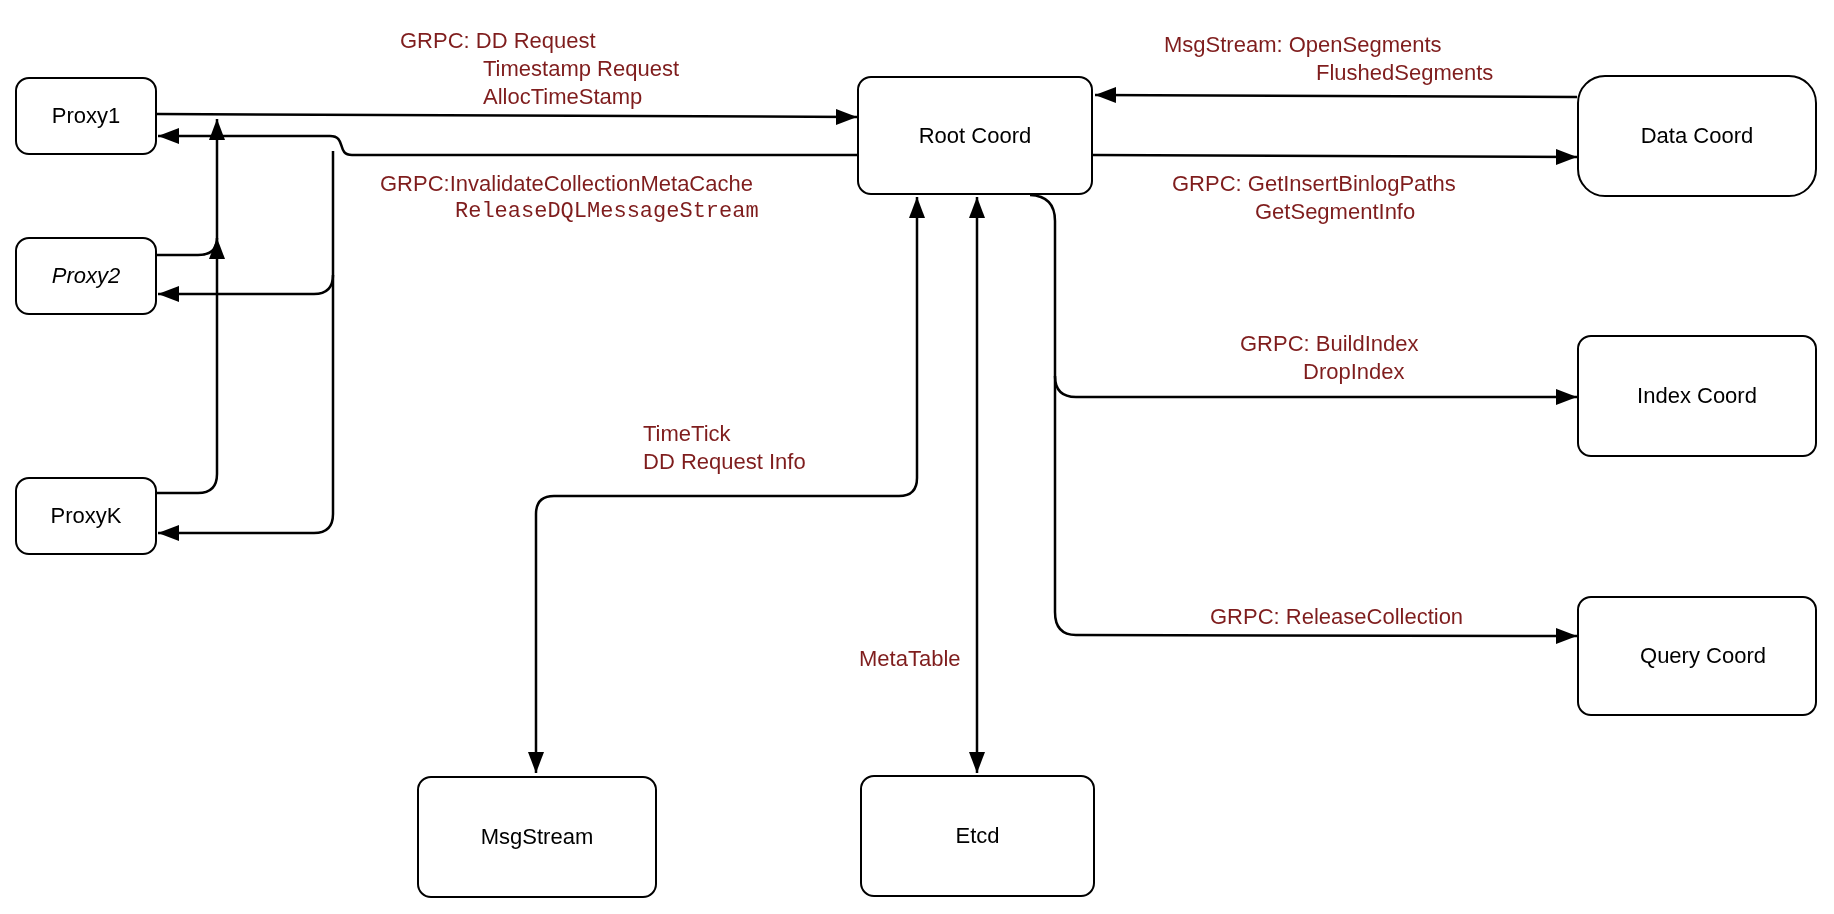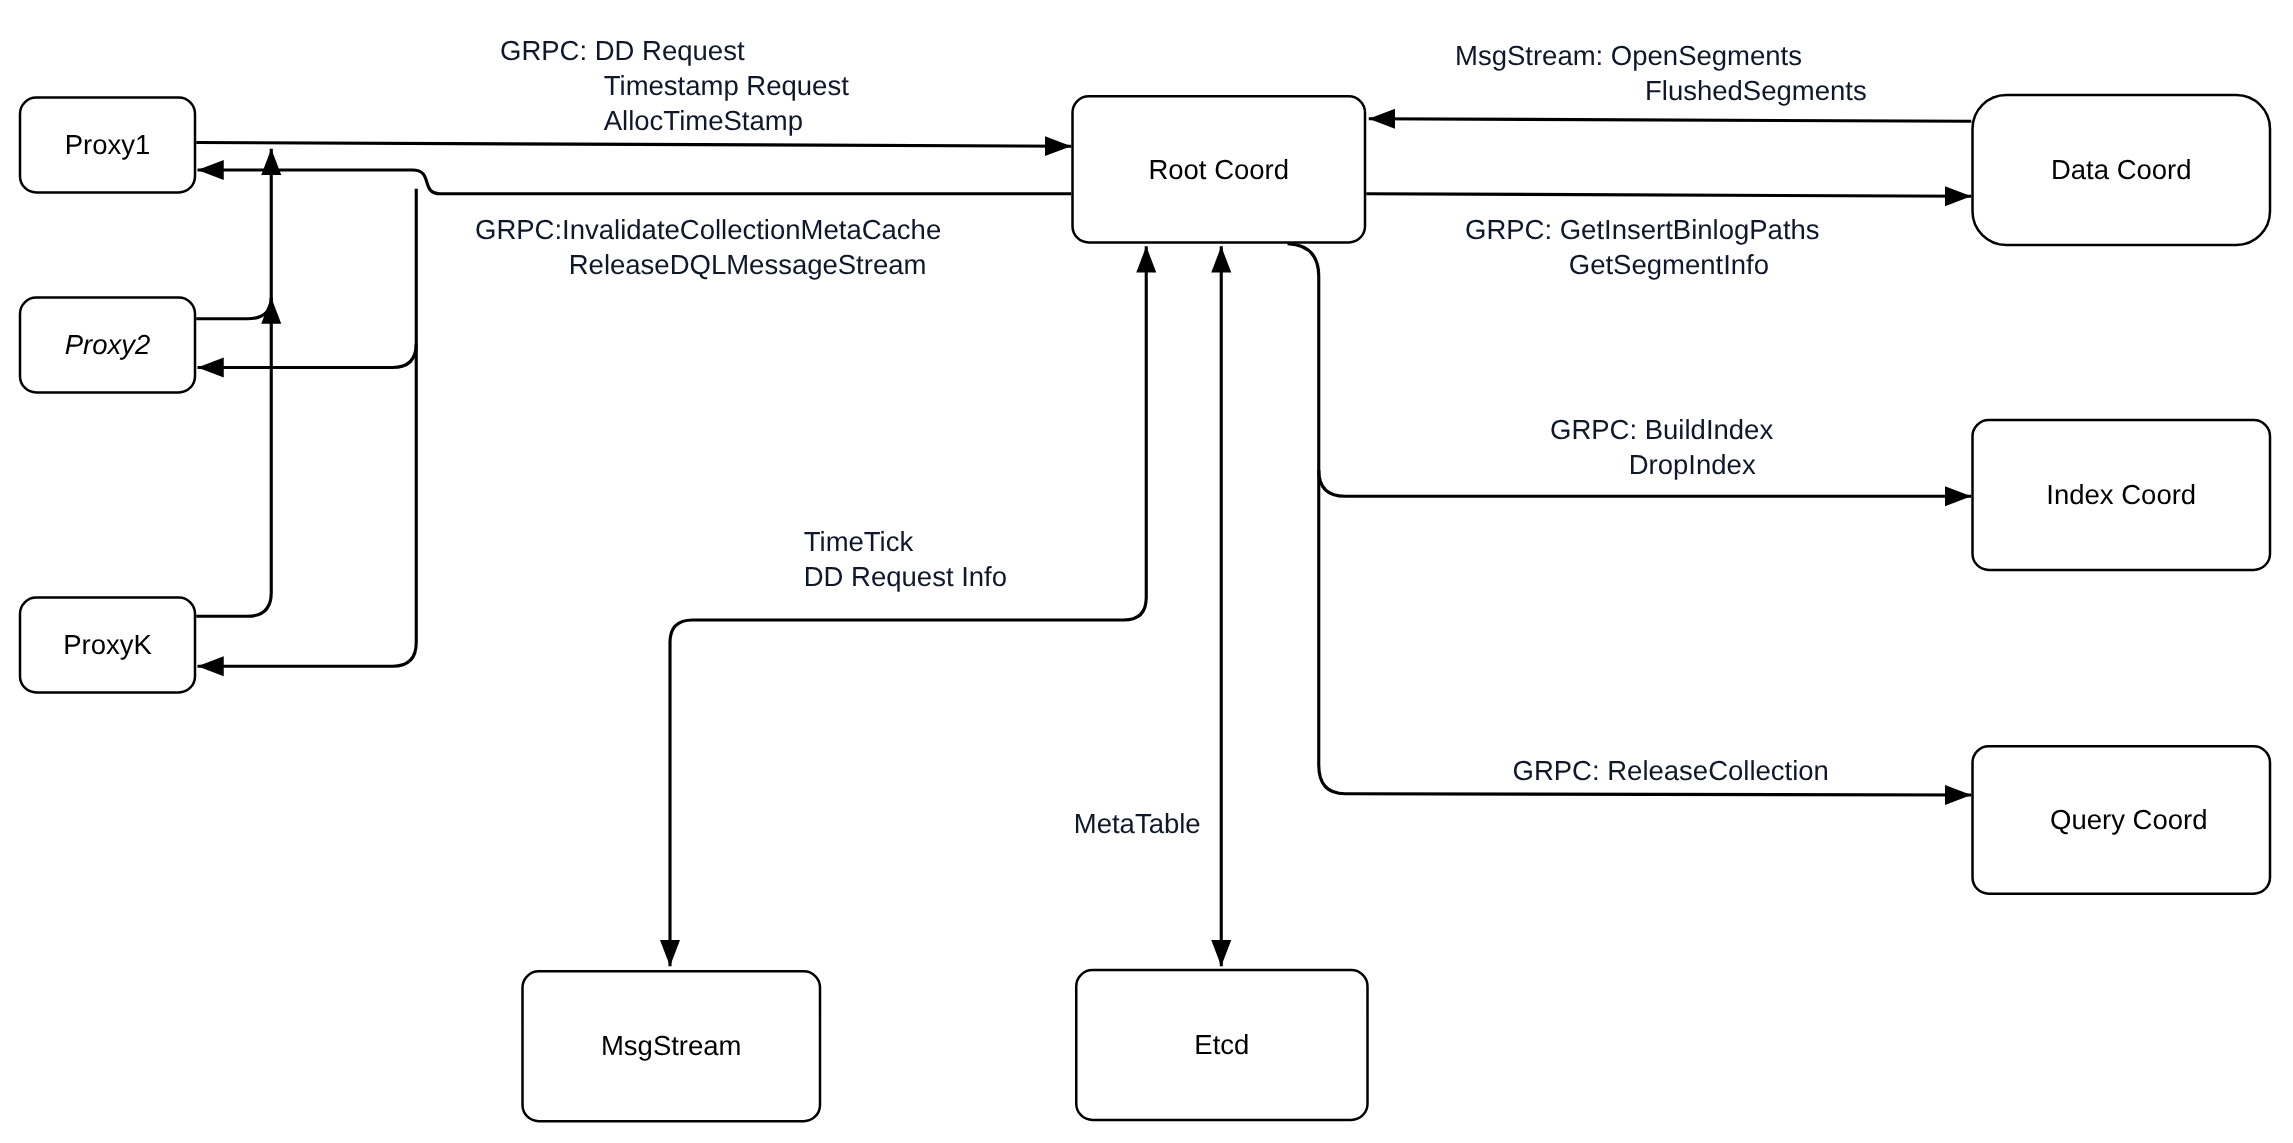--- a/index.html
+++ b/index.html
@@ -38,21 +38,21 @@
     display: flex;
     align-items: center;
     justify-content: center;
     color: #000000;
     font-size: 22px;
     white-space: nowrap;
   }
   .edge-label {
     position: absolute;
     transform: translateY(-50%);
-    color: #0f172a;
+    color: #7f1d1d;
     font-size: 22px;
     line-height: 1;
     white-space: nowrap;
   }
 </style>
 </head>
 <body>
 
 <div id="stage">
   <svg id="edges-svg" viewBox="0 0 1834 914" xmlns="http://www.w3.org/2000/svg">
@@ -104,21 +104,21 @@
       </div>
       <div class="node" style="left: 860px; top: 775px; width: 235px; height: 122px;">
         <span>Etcd</span>
       </div>
     </div>
   <div id="labels-layer">
       <div class="edge-label" style="left: 400px; top: 41px;">GRPC: DD Request</div>
       <div class="edge-label" style="left: 483px; top: 69px;">Timestamp Request</div>
       <div class="edge-label" style="left: 483px; top: 97px;">AllocTimeStamp</div>
       <div class="edge-label" style="left: 380px; top: 184px;">GRPC:InvalidateCollectionMetaCache</div>
-      <div class="edge-label" style="left: 455px; top: 212px;">ReleaseDQLMessageStream</div>
+      <div class="edge-label" style="left: 455px; top: 212px; font-family: Liberation Mono, monospace;">ReleaseDQLMessageStream</div>
       <div class="edge-label" style="left: 1164px; top: 45px;">MsgStream: OpenSegments</div>
       <div class="edge-label" style="left: 1316px; top: 73px;">FlushedSegments</div>
       <div class="edge-label" style="left: 1172px; top: 184px;">GRPC: GetInsertBinlogPaths</div>
       <div class="edge-label" style="left: 1255px; top: 212px; text-align: center;">GetSegmentInfo</div>
       <div class="edge-label" style="left: 1240px; top: 344px;">GRPC: BuildIndex</div>
       <div class="edge-label" style="left: 1303px; top: 372px;">DropIndex</div>
       <div class="edge-label" style="left: 1210px; top: 617px;">GRPC: ReleaseCollection</div>
       <div class="edge-label" style="left: 643px; top: 434px;">TimeTick</div>
       <div class="edge-label" style="left: 643px; top: 462px;">DD Request Info</div>
       <div class="edge-label" style="left: 859px; top: 659px;">MetaTable</div>

